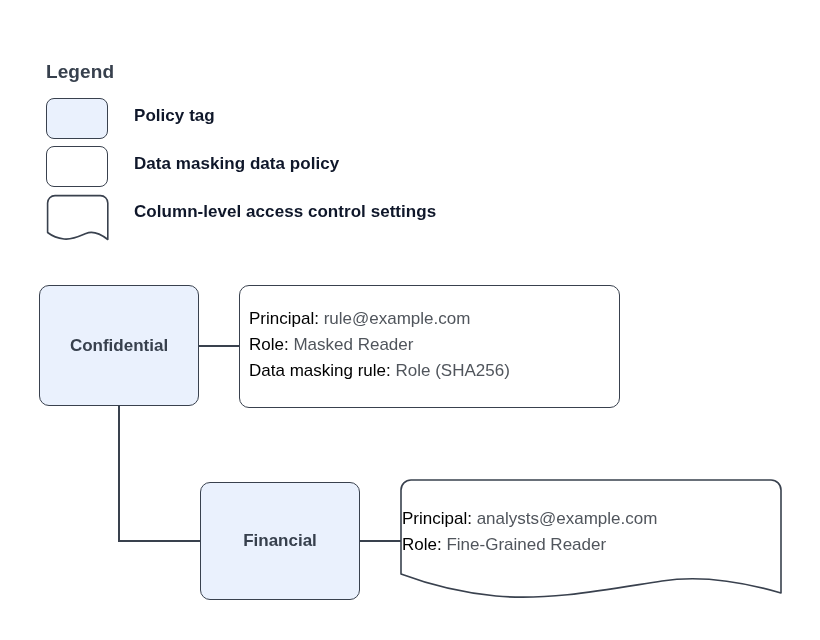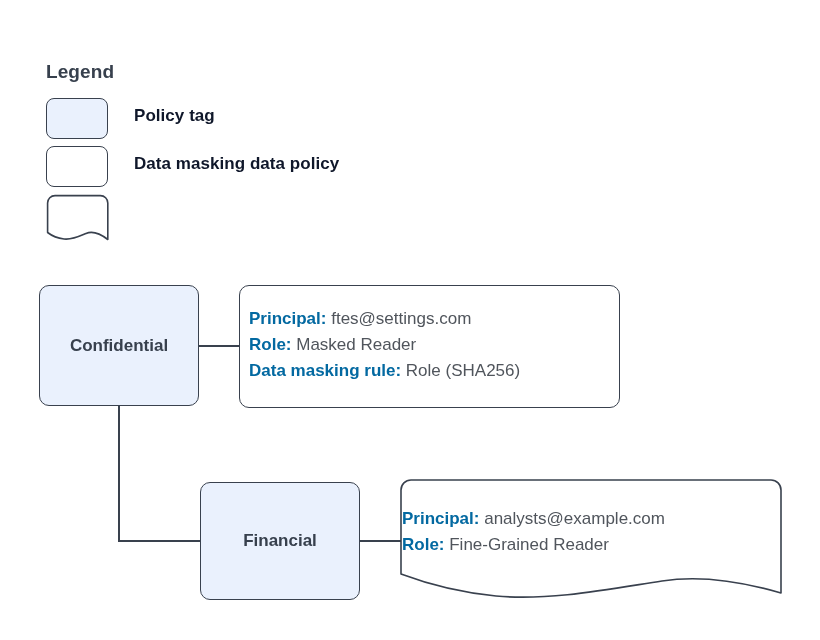--- a/index.html
+++ b/index.html
@@ -114,22 +114,22 @@
     font-size: 17px;
     color: #50555c;
     line-height: 26px;
     white-space: nowrap;
   }
   #detail-masking .detail-text {
     left: 9px;
     top: 20px;
   }
   .detail-text b {
-    color: #0369a1;
-    font-weight: bold;
+    color: #000000;
+    font-weight: normal;
   }
 
   
   #detail-access {
     position: absolute;
     left: 400px;
     top: 479px;
     width: 382px;
     height: 118px;
   }
@@ -168,20 +168,21 @@
     <div class="legend-swatch sw-rounded sw-fill-white"></div>
     <div class="legend-label">Data masking data policy</div>
   </div>
 
   <div class="legend-row" style="top:194px;">
     <div class="legend-swatch sw-doc">
       <svg width="66" height="48" viewBox="0 0 66 48" fill="none">
         <path d="M1.6 9 A7.4 7.4 0 0 1 9 1.6 L54.4 1.6 A7.4 7.4 0 0 1 61.8 9 L61.8 45.5 C54 39.5 47 36.5 40 39.5 C33 42.5 26 46 18 45 C11 44.2 5.5 41.5 1.6 38.5 Z" fill="#ffffff" stroke="#39414e" stroke-width="1.6" stroke-linejoin="round"></path>
       </svg>
     </div>
+    <div class="legend-label">Column-level access control settings</div>
   </div>
 
   <div class="connector conn-h" style="left:199px; top:345px; width:41px;"></div>
 
   <div class="connector conn-v" style="left:118px; top:406px; height:136px;"></div>
   <div class="connector conn-h" style="left:118px; top:540px; width:83px;"></div>
 
   <div class="connector conn-h" style="left:359px; top:540px; width:42px;"></div>
 
   <div class="node" id="node-confidential">
@@ -189,21 +190,21 @@
   </div>
 
   <div class="node" id="node-financial">
     <span>Financial</span>
   </div>
 
   <div class="detail-box" id="detail-masking">
     <div class="detail-text">
       <div>
         <b>Principal:</b>
-        <span>ftes@settings.com</span>
+        <span>rule@example.com</span>
       </div>
       <div>
         <b>Role:</b>
         <span>Masked Reader</span>
       </div>
       <div>
         <b>Data masking rule:</b>
         <span>Role (SHA256)</span>
       </div>
     </div>

